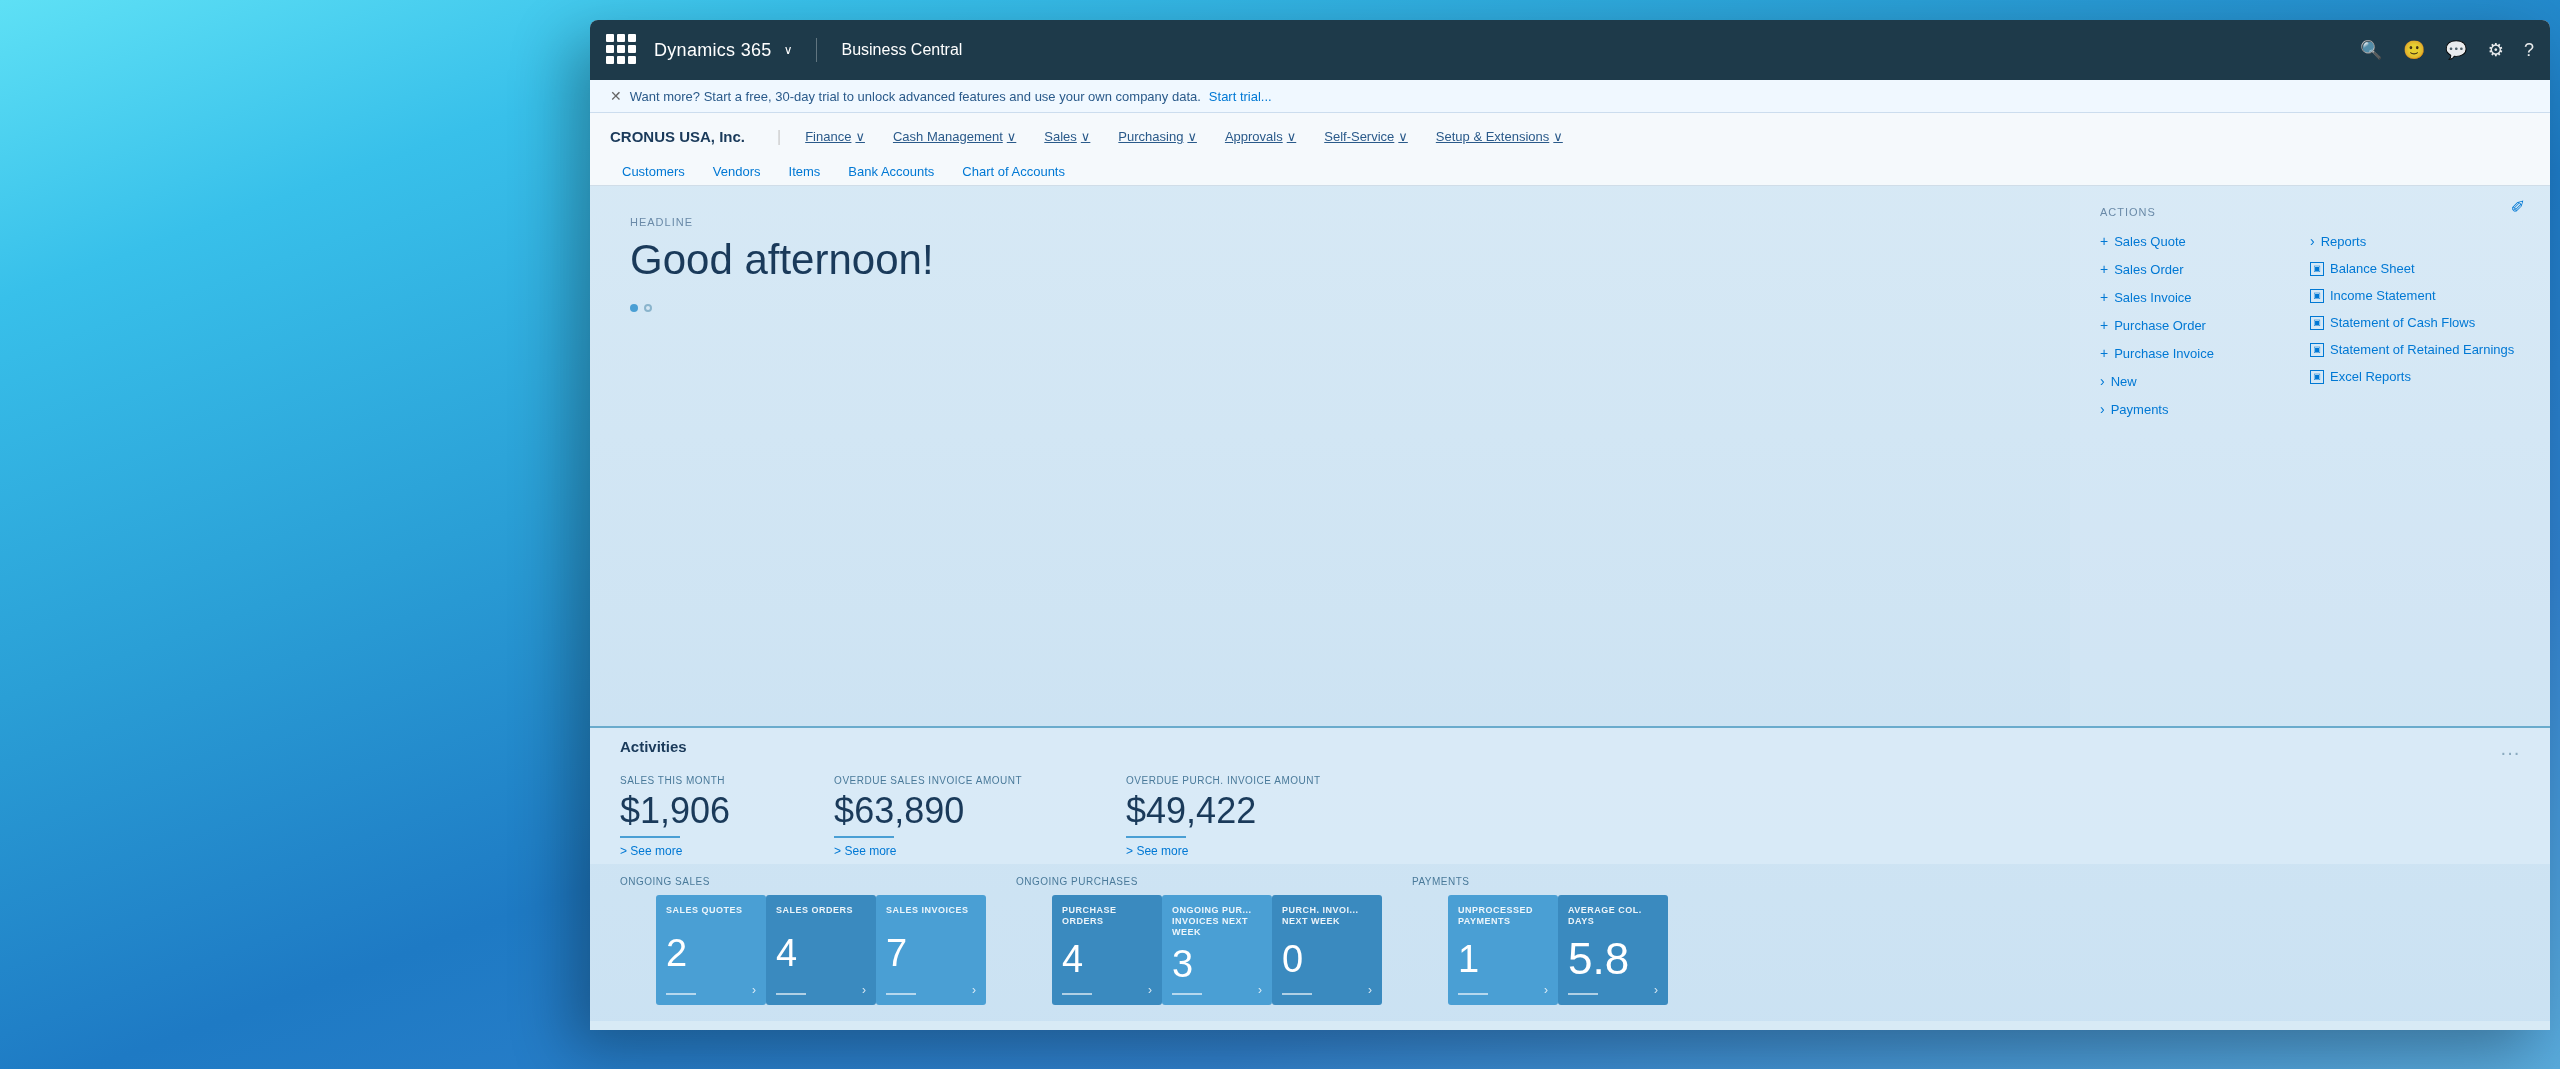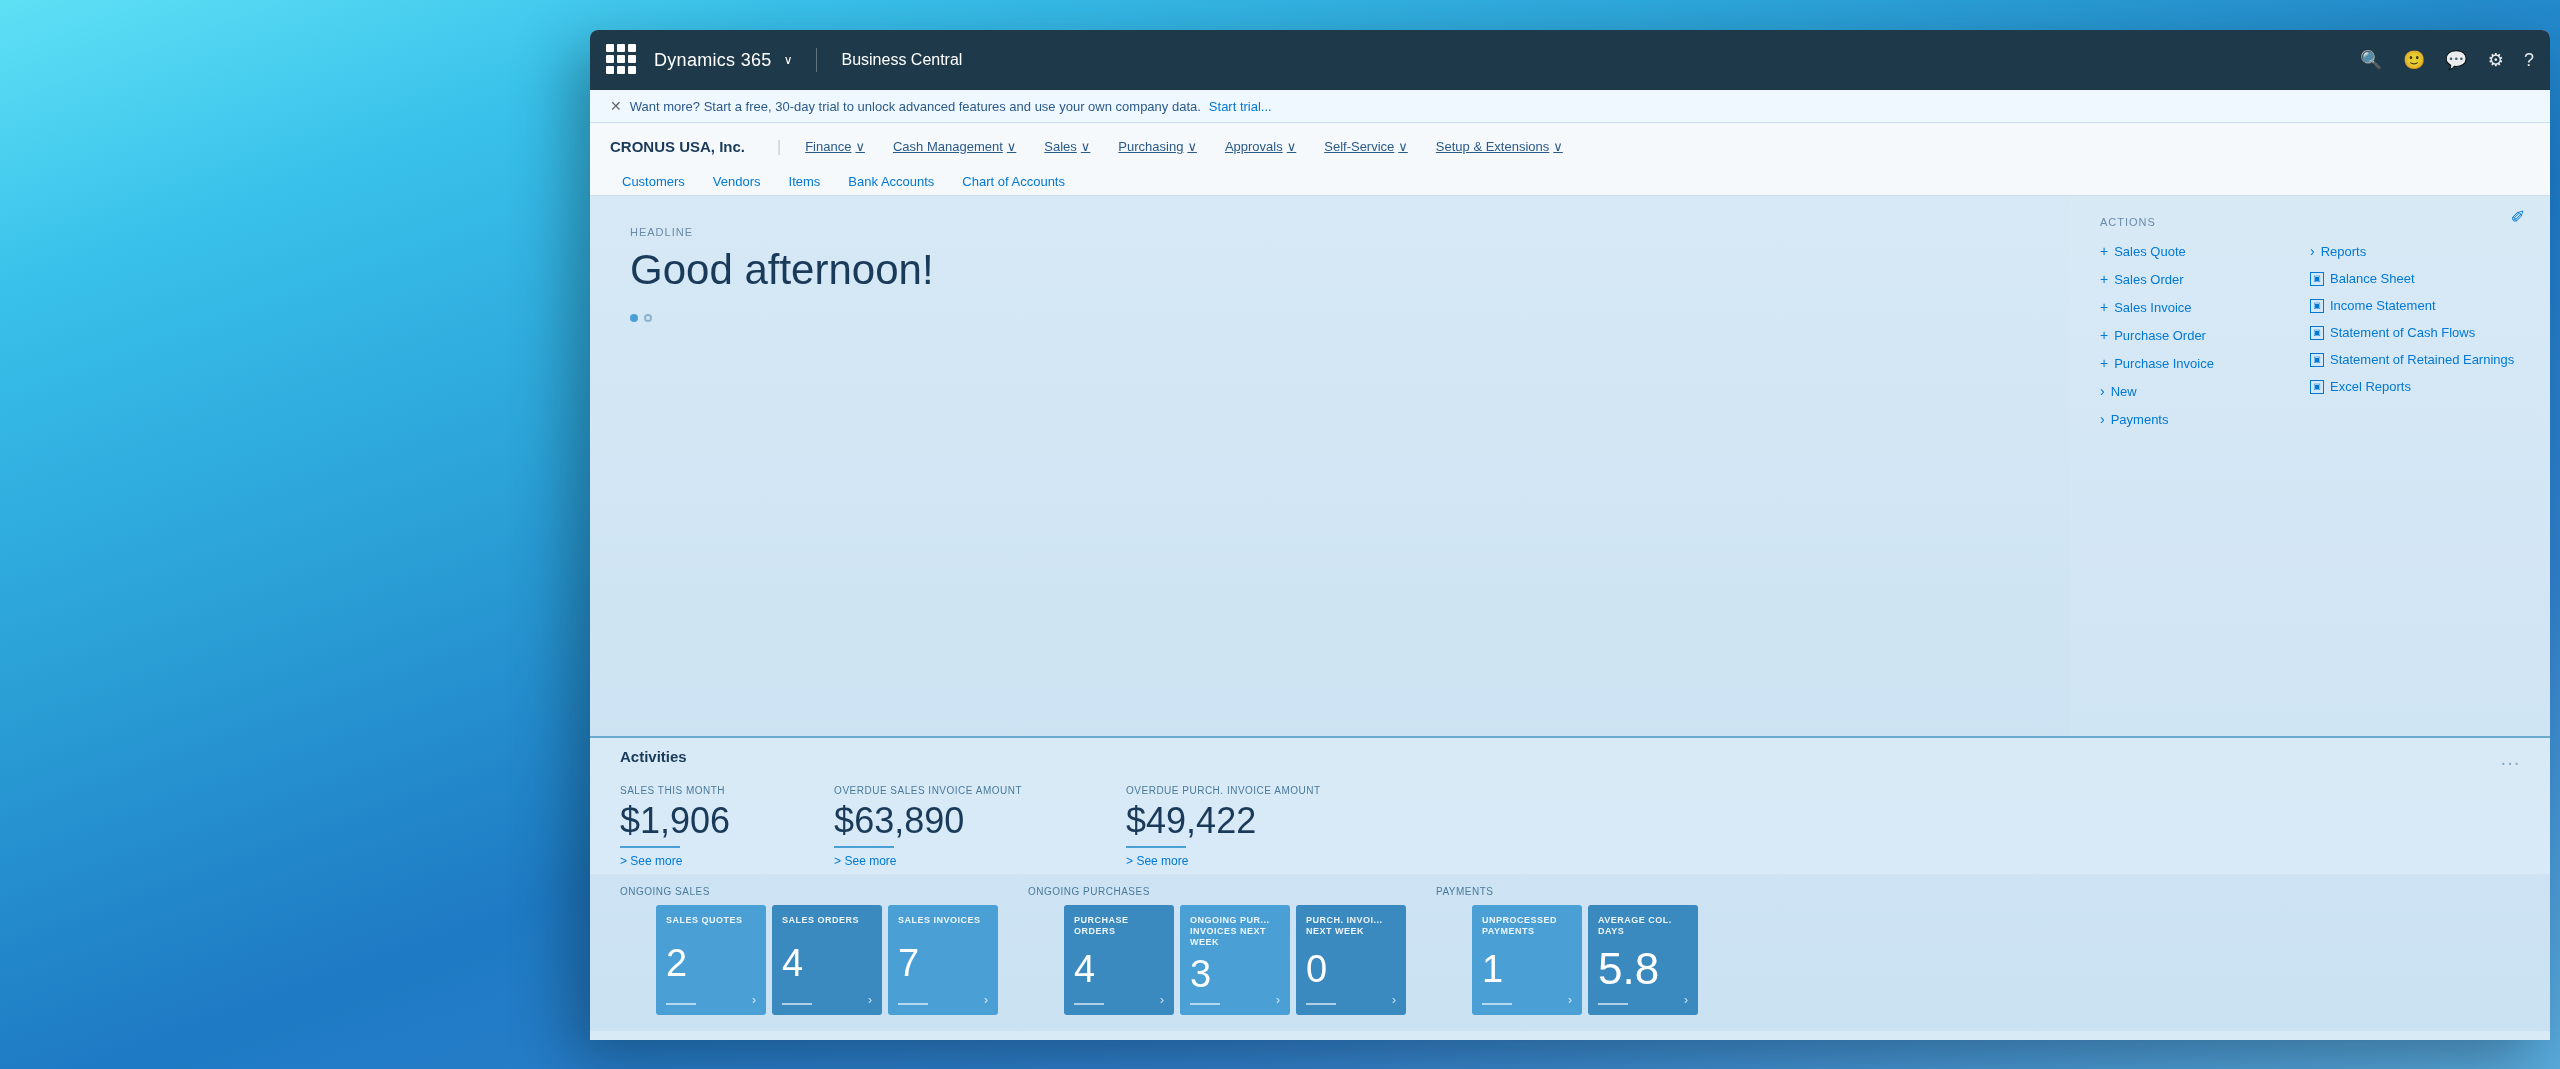--- a/index.html
+++ b/index.html
@@ -16,21 +16,21 @@
     .bg-overlay {
       position: absolute;
       inset: 0;
       background: linear-gradient(160deg, #5ee0f5 0%, #38c0ea 15%, #2a9fd6 35%, #1e7ac4 55%, #3080cc 75%, #5aabdc 100%);
       z-index: 0;
     }
 
     
     .window-container {
       position: absolute;
-      top: 30px;
+      top: 20px;
       left: 590px;
       width: 1960px;
       height: 1010px;
       background: #d8eaf5;
       border-radius: 8px 8px 0 0;
       overflow: hidden;
       box-shadow: -20px 20px 60px rgba(0,0,0,0.3);
       z-index: 1;
     }
 
@@ -333,21 +333,20 @@
     .tile-group-label {
       font-size: 10px;
       color: #4a7a9a;
       text-transform: uppercase;
       letter-spacing: 0.5px;
       margin-bottom: 8px;
     }
 
     .tile-row {
       display: flex;
-      gap: 6px;
       padding-left: 36px;
     }
 
     .tile {
       background: #4a9fd4;
       color: white;
       width: 110px;
       height: 110px;
       border-radius: 3px;
       padding: 10px;

